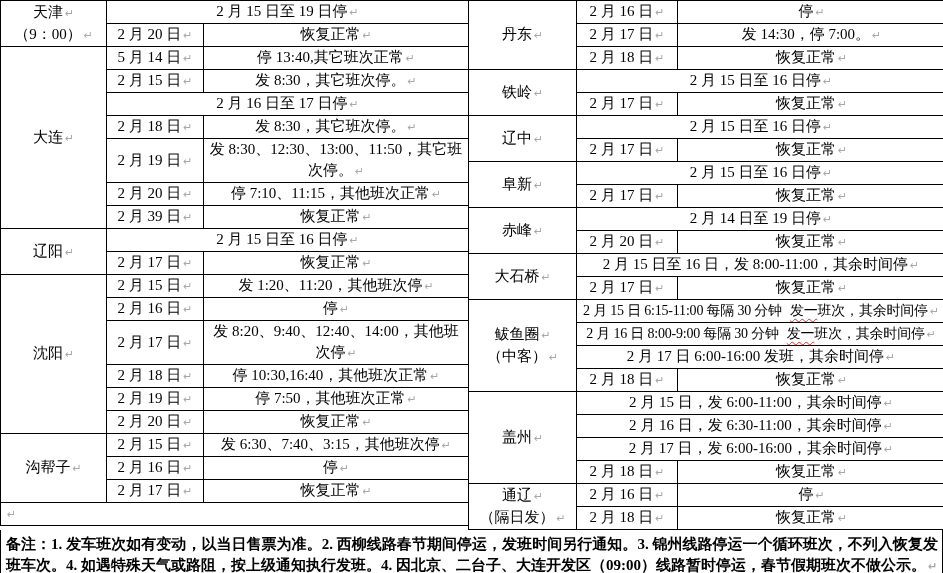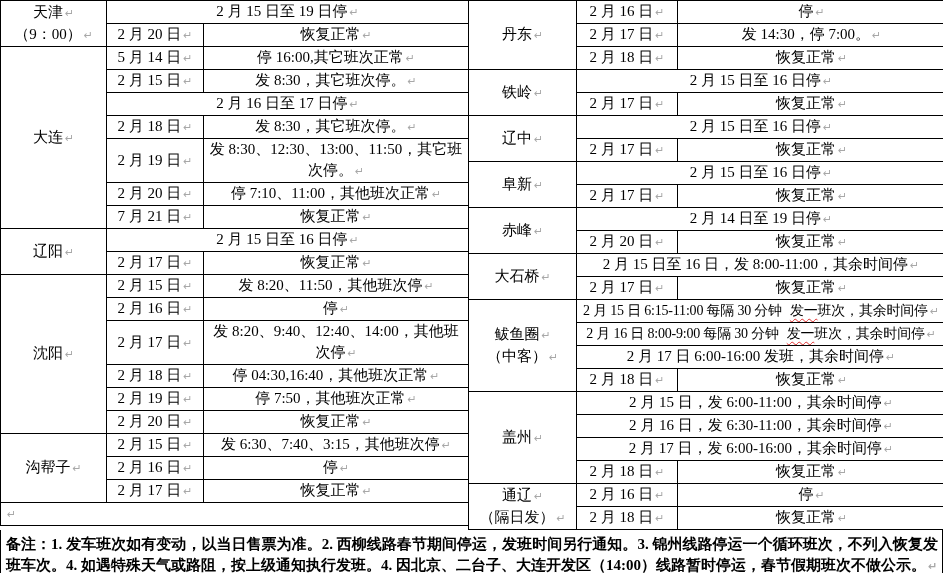--- a/index.html
+++ b/index.html
@@ -53,75 +53,75 @@
         <tr>
           <td class="cm">2 月 20 日</td>
           <td class="cm">恢复正常</td>
         </tr>
 
         <tr>
           <td rowspan="7">
             <div class="loc-line">大连</div>
           </td>
           <td class="cm">5 月 14 日</td>
-          <td class="cm">停 16:00,其它班次正常</td>
+          <td class="cm">停 13:40,其它班次正常</td>
         </tr>
         <tr>
           <td class="cm">2 月 15 日</td>
           <td class="cm">发 8:30，其它班次停。</td>
         </tr>
         <tr>
           <td colspan="2" class="cm">2 月 16 日至 17 日停</td>
         </tr>
         <tr>
           <td class="cm">2 月 18 日</td>
           <td class="cm">发 8:30，其它班次停。</td>
         </tr>
         <tr class="h2">
           <td class="cm">2 月 19 日</td>
           <td class="cm">发 8:30、12:30、13:00、11:50，其它班次停。</td>
         </tr>
         <tr>
           <td class="cm">2 月 20 日</td>
-          <td class="cm">停 7:10、11:00，其他班次正常</td>
-        </tr>
-        <tr>
-          <td class="cm">7 月 21 日</td>
+          <td class="cm">停 7:10、11:15，其他班次正常</td>
+        </tr>
+        <tr>
+          <td class="cm">2 月 39 日</td>
           <td class="cm">恢复正常</td>
         </tr>
 
         <tr>
           <td rowspan="2">
             <div class="loc-line">辽阳</div>
           </td>
           <td colspan="2" class="cm">2 月 15 日至 16 日停</td>
         </tr>
         <tr>
           <td class="cm">2 月 17 日</td>
           <td class="cm">恢复正常</td>
         </tr>
 
         <tr>
           <td rowspan="6">
             <div class="loc-line">沈阳</div>
           </td>
           <td class="cm">2 月 15 日</td>
-          <td class="cm">发 8:20、11:50，其他班次停</td>
+          <td class="cm">发 1:20、11:20，其他班次停</td>
         </tr>
         <tr>
           <td class="cm">2 月 16 日</td>
           <td class="cm">停</td>
         </tr>
         <tr class="h2">
           <td class="cm">2 月 17 日</td>
           <td class="cm">发 8:20、9:40、12:40、14:00，其他班次停</td>
         </tr>
         <tr>
           <td class="cm">2 月 18 日</td>
-          <td class="cm">停 04:30,16:40，其他班次正常</td>
+          <td class="cm">停 10:30,16:40，其他班次正常</td>
         </tr>
         <tr>
           <td class="cm">2 月 19 日</td>
           <td class="cm">停 7:50，其他班次正常</td>
         </tr>
         <tr>
           <td class="cm">2 月 20 日</td>
           <td class="cm">恢复正常</td>
         </tr>
 
@@ -269,14 +269,14 @@
           <td class="cm">停</td>
         </tr>
         <tr>
           <td class="cm">2 月 18 日</td>
           <td class="cm">恢复正常</td>
         </tr>
       </tbody>
     </table>
   </div>
 
-  <div class="footer-note cm"><span>备注：1. 发车班次如有变动，以当日售票为准。2. 西柳线路春节期间停运，发班时间另行通知。3. 锦州线路停运一个循环班次，不列入恢复发班车次。4. 如遇特殊天气或路阻，按上级通知执行发班。4. 因北京、二台子、大连开发区（14:00）线路暂时停运，春节假期班次不做公示。</span></div>
+  <div class="footer-note cm"><span>备注：1. 发车班次如有变动，以当日售票为准。2. 西柳线路春节期间停运，发班时间另行通知。3. 锦州线路停运一个循环班次，不列入恢复发班车次。4. 如遇特殊天气或路阻，按上级通知执行发班。4. 因北京、二台子、大连开发区（09:00）线路暂时停运，春节假期班次不做公示。</span></div>
 </div>
 
 </body></html>

